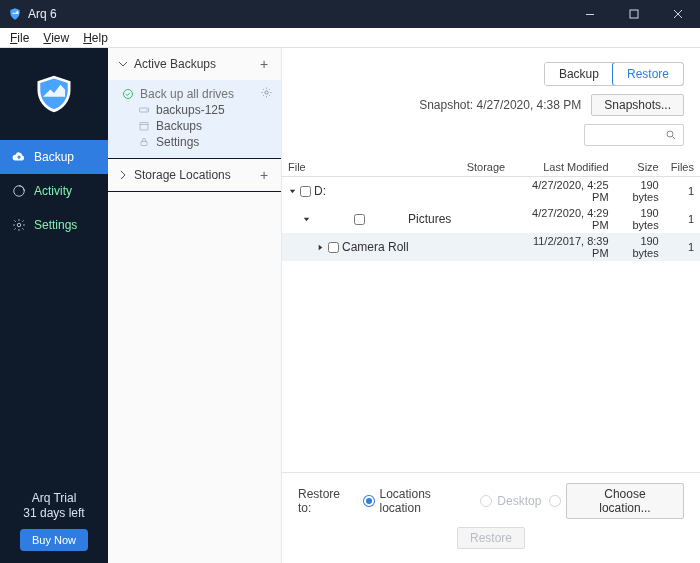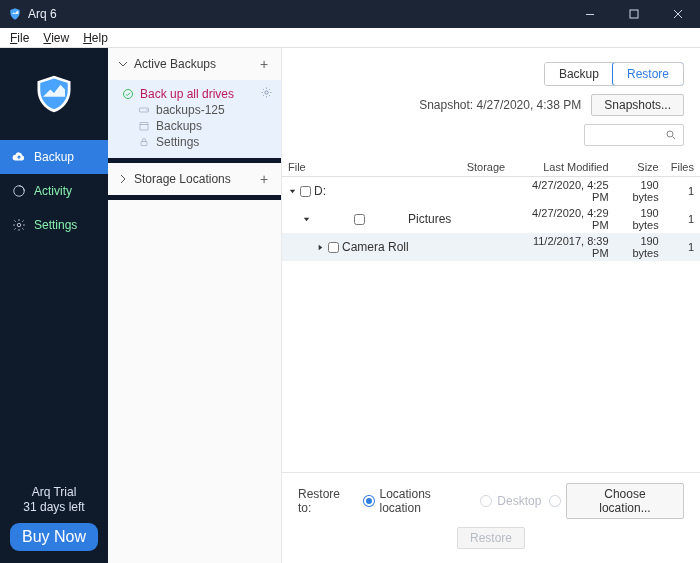--- a/index.html
+++ b/index.html
@@ -24,32 +24,32 @@
   
   .sidebar { width: 108px; background: #0f1a2b; color: #cfd6e3; display: flex; flex-direction: column; }
   .logo-wrap { height: 92px; display:flex; align-items:center; justify-content:center; }
   .logo { width: 44px; height: 44px; }
   .navitem { display:flex; align-items:center; gap:8px; padding: 10px 12px; color:#86efac; }
   .navitem.active { background: #2f7de1; color:#fff; }
   .navitem .ni-icon { width:14px; height:14px; flex:0 0 14px; }
   .sidebar-spacer { flex:1; }
   .trial { text-align:center; color:#d9e1ee; font-size:11px; padding-bottom:4px;}
   .trial div { line-height:15px; }
-  .buy { display:block; margin: 4px auto 12px auto; background:#2f7de1; color:#fff; border:none; border-radius:9px; padding:5px 12px; font-size:16px; }
+  .buy { display:block; margin: 4px auto 12px auto; background:#2f7de1; color:#fff; border:none; border-radius:4px; padding:5px 12px; font-size:11px; }
 
   
   .midcol { width: 174px; background:#fafafa; border-right:1px solid #e9e9e9; display:flex; flex-direction:column; }
-  .midsec { border-bottom:5px solid #0f172a; }
+  .midsec { border-bottom:1px solid #0f172a; }
   .midsec .hdr { display:flex; align-items:center; padding:8px 10px; color:#3a3a3a; }
   .midsec .hdr .chev { width:10px; margin-right:6px; color:#555; }
   .midsec .hdr .lbl { flex:1; }
   .midsec .hdr .plus { color:#666; font-size:14px; width:14px; text-align:center; }
   .plan { background:#e8f1fc; padding: 6px 8px 8px 8px; position:relative; }
   .plan .row { display:flex; align-items:center; gap:6px; color:#2a2a2a; padding:1px 0 1px 6px;}
-  .plan .row.head { color:#be185d; font-weight:400; }
+  .plan .row.head { color:#737373; font-weight:400; }
   .plan .row.sub { padding-left: 22px; color:#555; font-size:11px; }
   .plan .row svg { width:12px; height:12px; flex:0 0 12px; }
   .plan .gear { position:absolute; right:8px; top:6px; color:#7a8aa4; }
 
   
   .content { flex:1; display:flex; flex-direction:column; background:#fff; }
   .topbar { padding: 14px 16px 6px 16px; display:flex; flex-direction:column; align-items:flex-end; gap:8px; }
   .tabs { display:flex; border:1px solid #c9c9c9; border-radius:3px; overflow:hidden; }
   .tabs .tab { padding:4px 14px; background:#fff; color:#333; }
   .tabs .tab + .tab { border-left:1px solid #c9c9c9; }

